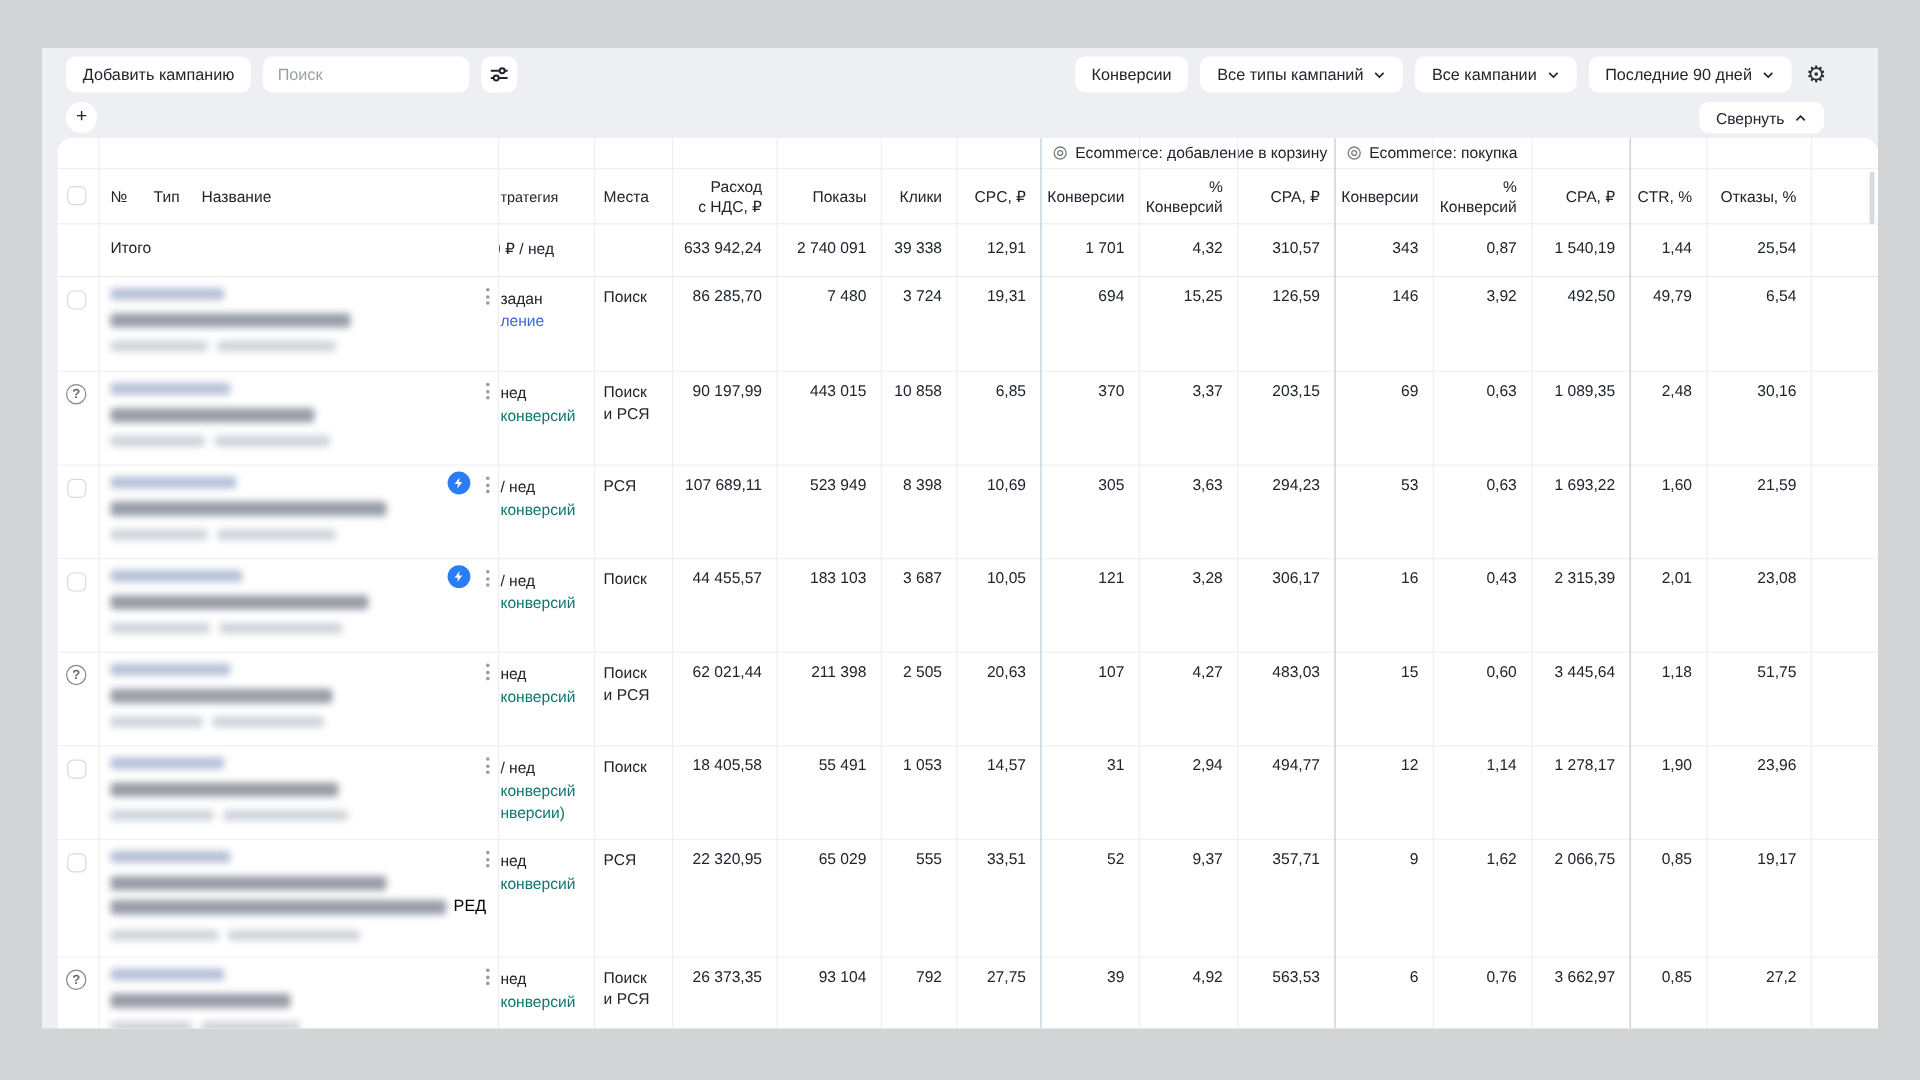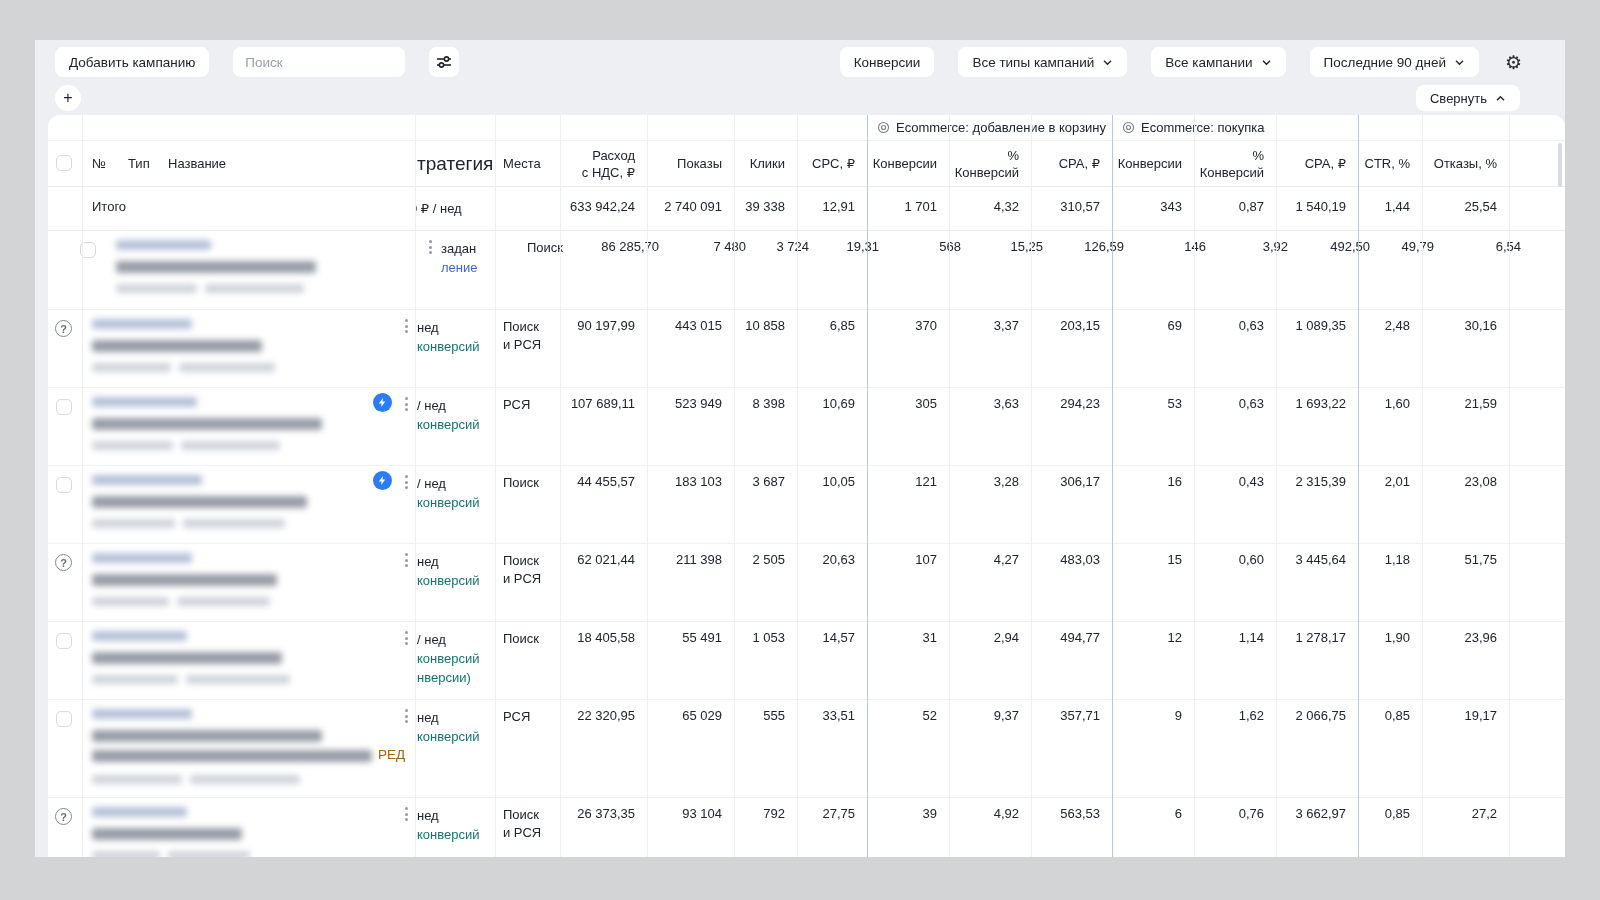--- a/index.html
+++ b/index.html
@@ -4,21 +4,21 @@
 <style>
   html,body{margin:0;padding:0;}
   body{
     width:1600px;height:900px;position:relative;overflow:hidden;
     background:#d3d4d6;
     font-family:"Liberation Sans","DejaVu Sans",sans-serif;
     color:#20242c;-webkit-font-smoothing:antialiased;
   }
   .app{position:absolute;left:35px;top:40px;width:1530px;height:817px;background:#edeff2;overflow:hidden;}
   
-  .toolbar{display:flex;align-items:center;gap:24px;padding:7px 43px 0 20px;height:30px;}
+  .toolbar{display:flex;align-items:center;gap:10px;padding:7px 43px 0 20px;height:30px;}
   .btn{height:30px;border:none;background:#fff;border-radius:8px;padding:0 14px;
        font-family:inherit;font-size:13.5px;color:#20242c;display:flex;align-items:center;gap:8px;cursor:pointer;white-space:nowrap;}
   .search{height:30px;width:172px;border:none;background:#fff;border-radius:8px;padding:0 12px;
           font-family:inherit;font-size:13.5px;color:#20242c;box-sizing:border-box;}
   .search::placeholder{color:#9aa0a8;}
   .iconbtn{width:30px;height:30px;border:none;background:#fff;border-radius:8px;display:flex;align-items:center;justify-content:center;cursor:pointer;padding:0;}
   .spacer{flex:1;}
   .gearbtn{border:none;background:transparent;font-size:19px;line-height:1;color:#2a2e33;cursor:pointer;padding:0 0 0 2px;}
   .subbar{display:flex;align-items:center;justify-content:space-between;padding:7px 45px 0 20px;height:28px;}
   .plusbtn{width:26px;height:26px;border:none;background:#fff;border-radius:50%;font-size:16px;line-height:1;
@@ -44,21 +44,21 @@
   .cb{width:16px;height:16px;border:1.5px solid #d6d9df;border-radius:5px;background:#fff;box-sizing:border-box;}
   .selcell .cb{position:absolute;left:8px;top:11px;}
   .hrow .selcell .cb{top:14px;}
   .help{position:absolute;left:7px;top:10px;width:17px;height:17px;border:1.5px solid #82878f;border-radius:50%;
         box-sizing:border-box;display:flex;align-items:center;justify-content:center;
         font-size:11px;font-weight:bold;color:#666b73;}
   .bar{position:absolute;border-radius:3px;filter:blur(3px);}
   .bar-id{height:10px;background:#b6c1d8;top:9px;}
   .bar-name{height:12px;background:#989da7;top:30px;}
   .bar-status{height:9px;background:#cfd3da;top:53px;}
-  .nametail{position:absolute;font-size:13.5px;color:#a16207;white-space:nowrap;}
+  .nametail{position:absolute;font-size:13.5px;color:#000000;white-space:nowrap;}
   .badge{position:absolute;width:19px;height:19px;border-radius:50%;background:#2b7cf7;top:5px;
          display:flex;align-items:center;justify-content:center;}
   .kebab{position:absolute;top:9px;width:12px;display:flex;flex-direction:column;align-items:center;gap:2.5px;cursor:pointer;}
   .kebab i{width:3px;height:3px;border-radius:50%;background:#969ba3;display:block;}
   .stratcell{overflow:hidden;padding:8px 0 0 2px;}
   .sline{font-size:13px;line-height:19px;white-space:nowrap;}
   .sline.gray{color:#0f766e;}
   .sline.link{color:#3e66d3;}
   .cutfrag{display:inline-block;margin-left:-7px;font-size:13px;white-space:nowrap;}
   .mesta{font-size:13px;line-height:18px;padding:8px 0 0 8px;white-space:pre-line;}
@@ -148,21 +148,21 @@
     </div>
     <div class="trow hrow" id="headrow">
         <div class="cell selcell">
           <div class="cb"></div>
         </div>
         <div class="cell">
           <span class="hlabel" style="left: 10px;">№</span>
           <span class="hlabel" style="left: 46px;">Тип</span>
           <span class="hlabel" style="left: 86px;">Название</span>
         </div>
-        <div class="cell" style="font-size: 19px; display: flex; align-items: center; padding-left: 2px; overflow: hidden;">тратегия</div>
+        <div class="cell" style="font-size: 12px; display: flex; align-items: center; padding-left: 2px; overflow: hidden;">тратегия</div>
         <div class="cell" style="font-size: 13px; display: flex; align-items: center; padding-left: 8px;">Места</div>
         <div class="cell hnum">Расход
 с НДС, ₽</div>
         <div class="cell hnum">Показы</div>
         <div class="cell hnum">Клики</div>
         <div class="cell hnum">CPC, ₽</div>
         <div class="cell hnum">Конверсии</div>
         <div class="cell hnum">% Конверсий</div>
         <div class="cell hnum">CPA, ₽</div>
         <div class="cell hnum">Конверсии</div>
@@ -187,21 +187,21 @@
         <div class="cell num t-num">4,32</div>
         <div class="cell num t-num">310,57</div>
         <div class="cell num t-num">343</div>
         <div class="cell num t-num">0,87</div>
         <div class="cell num t-num">1 540,19</div>
         <div class="cell num t-num">1,44</div>
         <div class="cell num t-num">25,54</div>
         <div class="cell"></div>
       </div>
     <div id="rows">
-        <div class="trow drow" style="height: 78px; padding-left: 24px;">
+        <div class="trow drow" style="height: 78px;">
           <div class="cell selcell">
             <div class="cb"></div>
           </div>
           <div class="cell">
             <div class="bar bar-id" style="left: 10px; width: 95px;"></div>
             <div class="bar bar-name" style="left: 10px; width: 200px;"></div>
             <div class="bar bar-status" style="left: 10px; width: 81px;"></div>
             <div class="bar bar-status" style="left: 99px; width: 99px;"></div>
             <div class="kebab" style="left: 318px;">
               <i></i>
@@ -211,21 +211,21 @@
           </div>
           <div class="cell stratcell">
             <div class="sline dark">задан</div>
             <div class="sline link">ление</div>
           </div>
           <div class="cell mesta">Поиск</div>
           <div class="cell num">86 285,70</div>
           <div class="cell num">7 480</div>
           <div class="cell num">3 724</div>
           <div class="cell num">19,31</div>
-          <div class="cell num">568</div>
+          <div class="cell num">694</div>
           <div class="cell num">15,25</div>
           <div class="cell num">126,59</div>
           <div class="cell num">146</div>
           <div class="cell num">3,92</div>
           <div class="cell num">492,50</div>
           <div class="cell num">49,79</div>
           <div class="cell num">6,54</div>
           <div class="cell"></div>
         </div>
         <div class="trow drow" style="height: 77px;">

